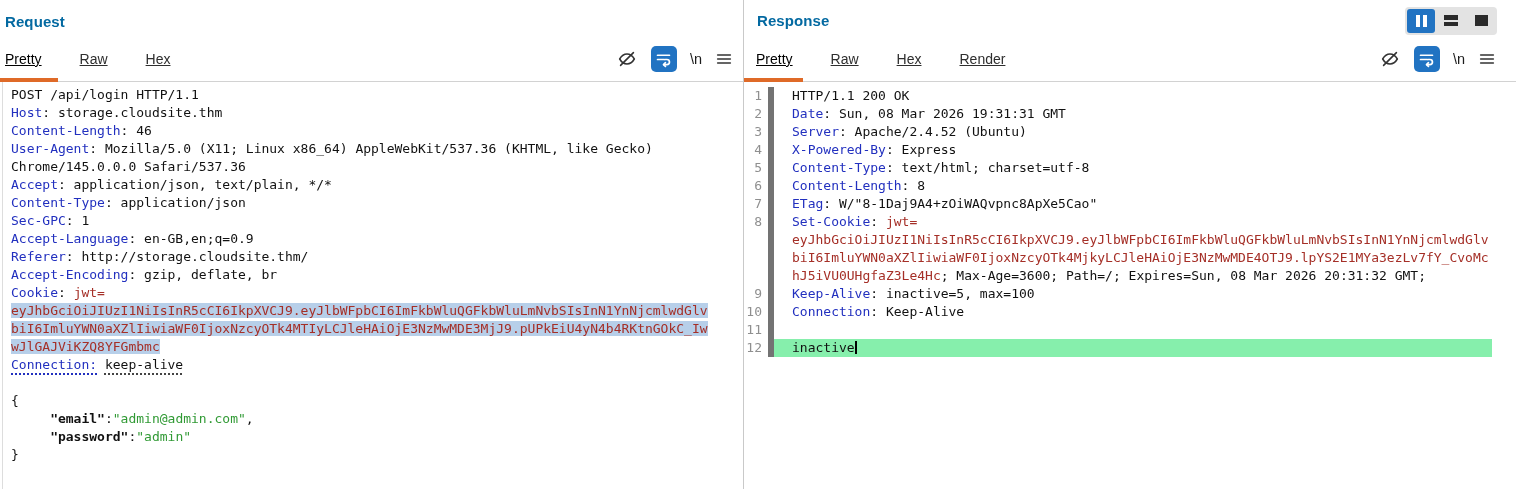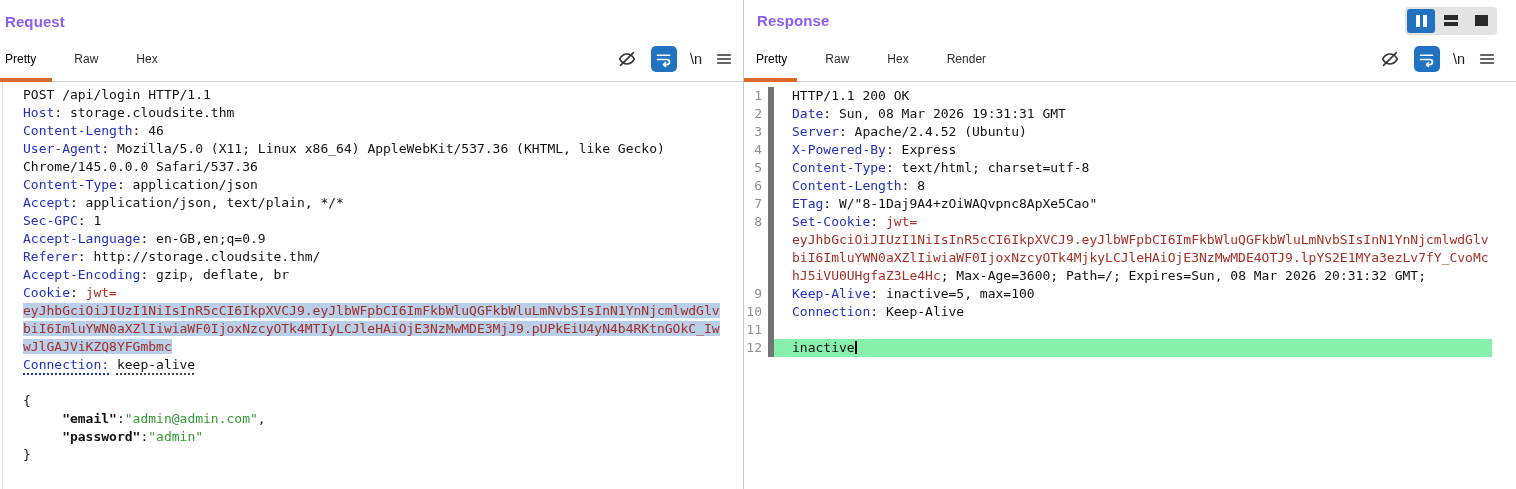--- a/index.html
+++ b/index.html
@@ -17,27 +17,27 @@
     background:#fff; color:#111; overflow:hidden;
   }
   .wrap { display:flex; width:100%; height:100%; }
   .panel { display:flex; flex-direction:column; min-width:0; }
   .panel.request { width:744px; border-right:1px solid #c9c9c9; flex:none; }
   .panel.response { flex:1; }
 
   .panel-header { display:flex; align-items:center; height:37px; flex:none; }
   .request .panel-header { padding:6px 10px 0 5px; }
   .response .panel-header { padding:4px 19px 0 13px; }
-  .panel-title { font-size:15px; font-weight:bold; color:#8b5cf6; letter-spacing:0.1px; }
+  .panel-title { font-size:15px; font-weight:bold; color:#0369a1; letter-spacing:0.1px; }
 
   .tabs-row { display:flex; align-items:center; height:45px; border-bottom:1px solid #d2d2d2; flex:none; }
   .request .tabs-row { padding:0 10px 0 5px; }
   .response .tabs-row { padding:0 20px 0 12px; }
-  .tab { font-size:12px; color:#2e2e2e; margin-right:38px; position:relative;
-         height:100%; display:flex; align-items:center; cursor:pointer; }
+  .tab { font-size:14px; color:#2e2e2e; margin-right:38px; position:relative;
+         height:100%; display:flex; align-items:center; cursor:pointer;text-decoration:underline; }
   .tab.active { color:#000; }
   .tab.active::after { content:""; position:absolute; bottom:-1px; height:4px; background:var(--orange); }
   .request .tab.active::after { left:-5px; right:-16px; }
   .response .tab.active::after { left:-12px; right:-10px; }
 
   .toolbar { margin-left:auto; display:flex; align-items:center; gap:13px; }
   .icon-btn { display:flex; align-items:center; justify-content:center; cursor:pointer;
               background:none; border:none; padding:0; }
   .icon-btn.wrap-active { width:26px; height:26px; background:var(--blue); border-radius:5px; }
   .nl-label { font-size:14.5px; color:#1c1c1c; }
@@ -46,21 +46,21 @@
   .lg-btn { width:28px; height:24px; border-radius:3px; display:flex; align-items:center;
             justify-content:center; gap:3px; border:none; background:transparent; cursor:pointer; }
   .lg-btn.active { background:var(--blue); }
   .pause-bar { width:4px; height:12px; background:#fff; }
   .rows-icon { display:flex; flex-direction:column; gap:2px; }
   .rows-bar { width:14px; height:4.5px; background:#2a2a2a; }
   .square-icon { width:13px; height:11px; background:#2a2a2a; }
 
   .code { font-family:"DejaVu Sans Mono", monospace; font-size:13px; line-height:18px;
           color:#111; flex:1; overflow:hidden; }
-  .request .code { margin-left:2px; border-left:1px solid #ddd; padding:4px 4px 0 20px; }
+  .request .code { margin-left:2px; border-left:1px solid #ddd; padding:4px 4px 0 8px; }
   .response .code { padding:5px 24px 0 0; }
   .cl { min-height:18px; display:flex; }
   .lt { white-space:pre; flex:1; }
   .ln { flex:none; width:24px; text-align:right; color:#8f8f8f; padding-right:6px; }
   .response .lt { padding-left:18px; border-left:6px solid #737373; }
   .cl.active .lt { background:#86efac; }
 
   .s-p  { color:#111; }
   .s-h  { color:var(--hdr-blue); }
   .s-r  { color:var(--tok-red); }
@@ -131,24 +131,24 @@
         <div class="cl">
           <span class="lt"><span class="s-h">Content-Length</span><span class="s-p">: 46</span></span>
         </div>
         <div class="cl">
           <span class="lt"><span class="s-h">User-Agent</span><span class="s-p">: Mozilla/5.0 (X11; Linux x86_64) AppleWebKit/537.36 (KHTML, like Gecko)</span></span>
         </div>
         <div class="cl">
           <span class="lt"><span class="s-p">Chrome/145.0.0.0 Safari/537.36</span></span>
         </div>
         <div class="cl">
+          <span class="lt"><span class="s-h">Accept</span><span class="s-p">: application/json, text/plain, */*</span></span>
+        </div>
+        <div class="cl">
           <span class="lt"><span class="s-h">Content-Type</span><span class="s-p">: application/json</span></span>
-        </div>
-        <div class="cl">
-          <span class="lt"><span class="s-h">Accept</span><span class="s-p">: application/json, text/plain, */*</span></span>
         </div>
         <div class="cl">
           <span class="lt"><span class="s-h">Sec-GPC</span><span class="s-p">: 1</span></span>
         </div>
         <div class="cl">
           <span class="lt"><span class="s-h">Accept-Language</span><span class="s-p">: en-GB,en;q=0.9</span></span>
         </div>
         <div class="cl">
           <span class="lt"><span class="s-h">Referer</span><span class="s-p">: http://storage.cloudsite.thm/</span></span>
         </div>

